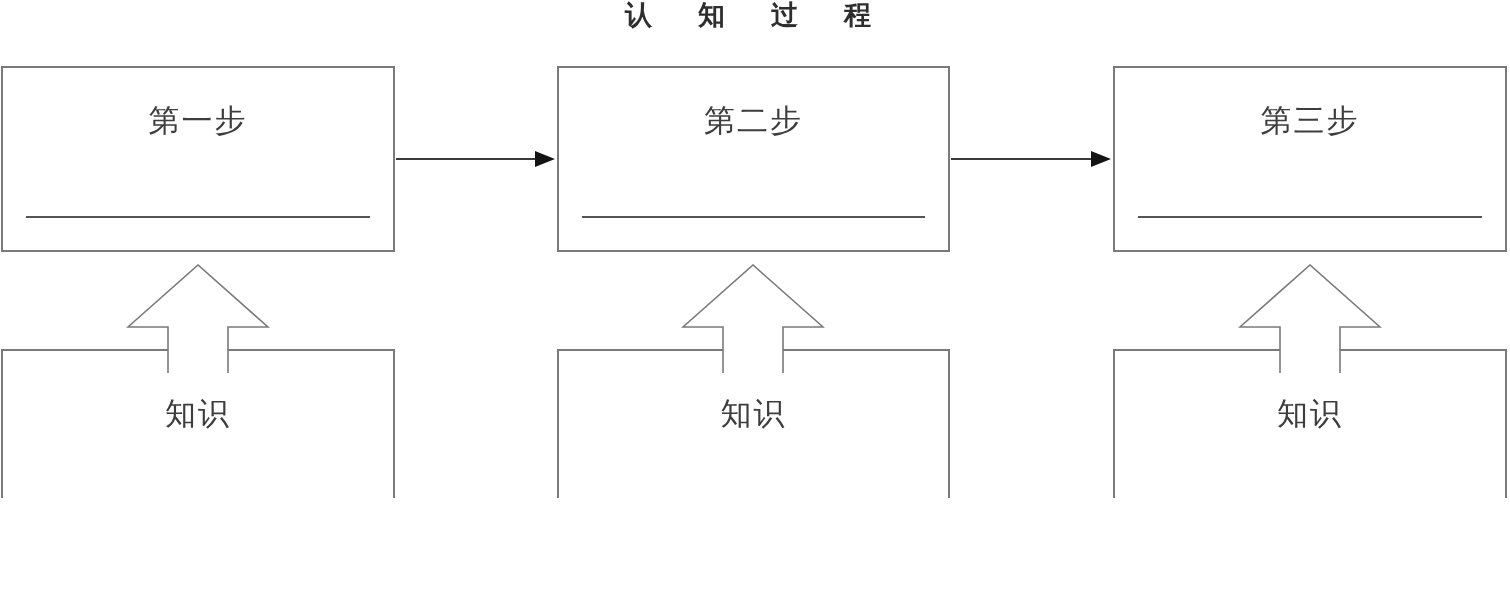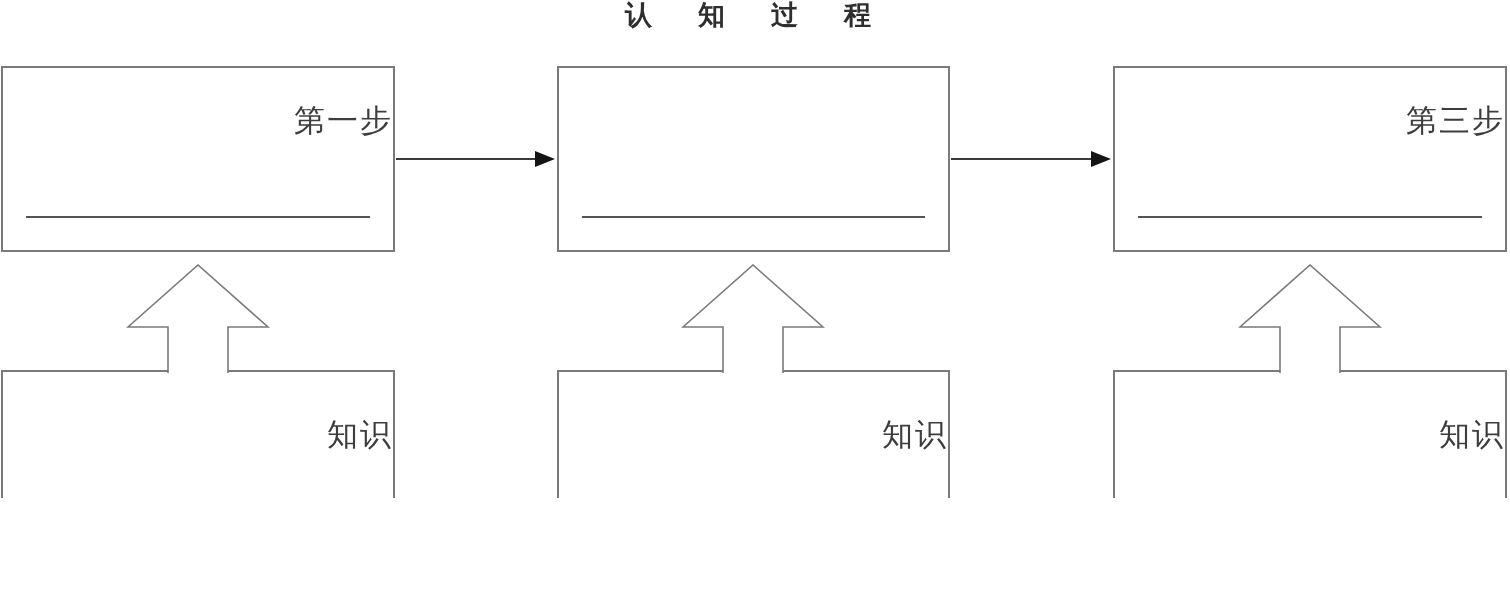--- a/index.html
+++ b/index.html
@@ -30,24 +30,24 @@
     letter-spacing:46px;
     color:var(--title-text);
   }
   .box{
     position:absolute;
     box-sizing:border-box;
     border:2px solid var(--border);
     background:var(--background);
   }
   .step-box{top:66px;height:186px;}
-  .knowledge-box{top:370px;height:230px;z-index:1;}
+  .knowledge-box{top:349px;height:230px;z-index:1;}
   .box-label{
     display:block;
-    text-align:right;
+    text-align:center;
     font-size:31px;
     color:var(--text);
     letter-spacing:2px;
   }
   .step-box .box-label{margin-top:32px;}
   .knowledge-box .box-label{margin-top:42px;}
   .blank-line{
     position:absolute;
     left:0;right:0;
     margin:0 auto;
@@ -106,20 +106,21 @@
       <div class="blank-line"></div>
     </div>
   </div>
 
   <div class="h-arrow" id="h-arrow-1">
     <div class="arrow-head"></div>
   </div>
 
   <div class="col2">
     <div class="box step-box">
+      <span class="box-label">第二步</span>
       <div class="blank-line"></div>
     </div>
     <svg class="up-arrow" viewBox="0 0 144 110">
       <path d="M 42 109 L 42 63 L 2 63 L 72 1 L 142 63 L 102 63 L 102 109" fill="#ffffff" stroke="var(--border)" stroke-width="1.6" stroke-linejoin="miter"></path>
     </svg>
     <div class="box knowledge-box">
       <span class="box-label">知识</span>
       <div class="blank-line"></div>
     </div>
   </div>

